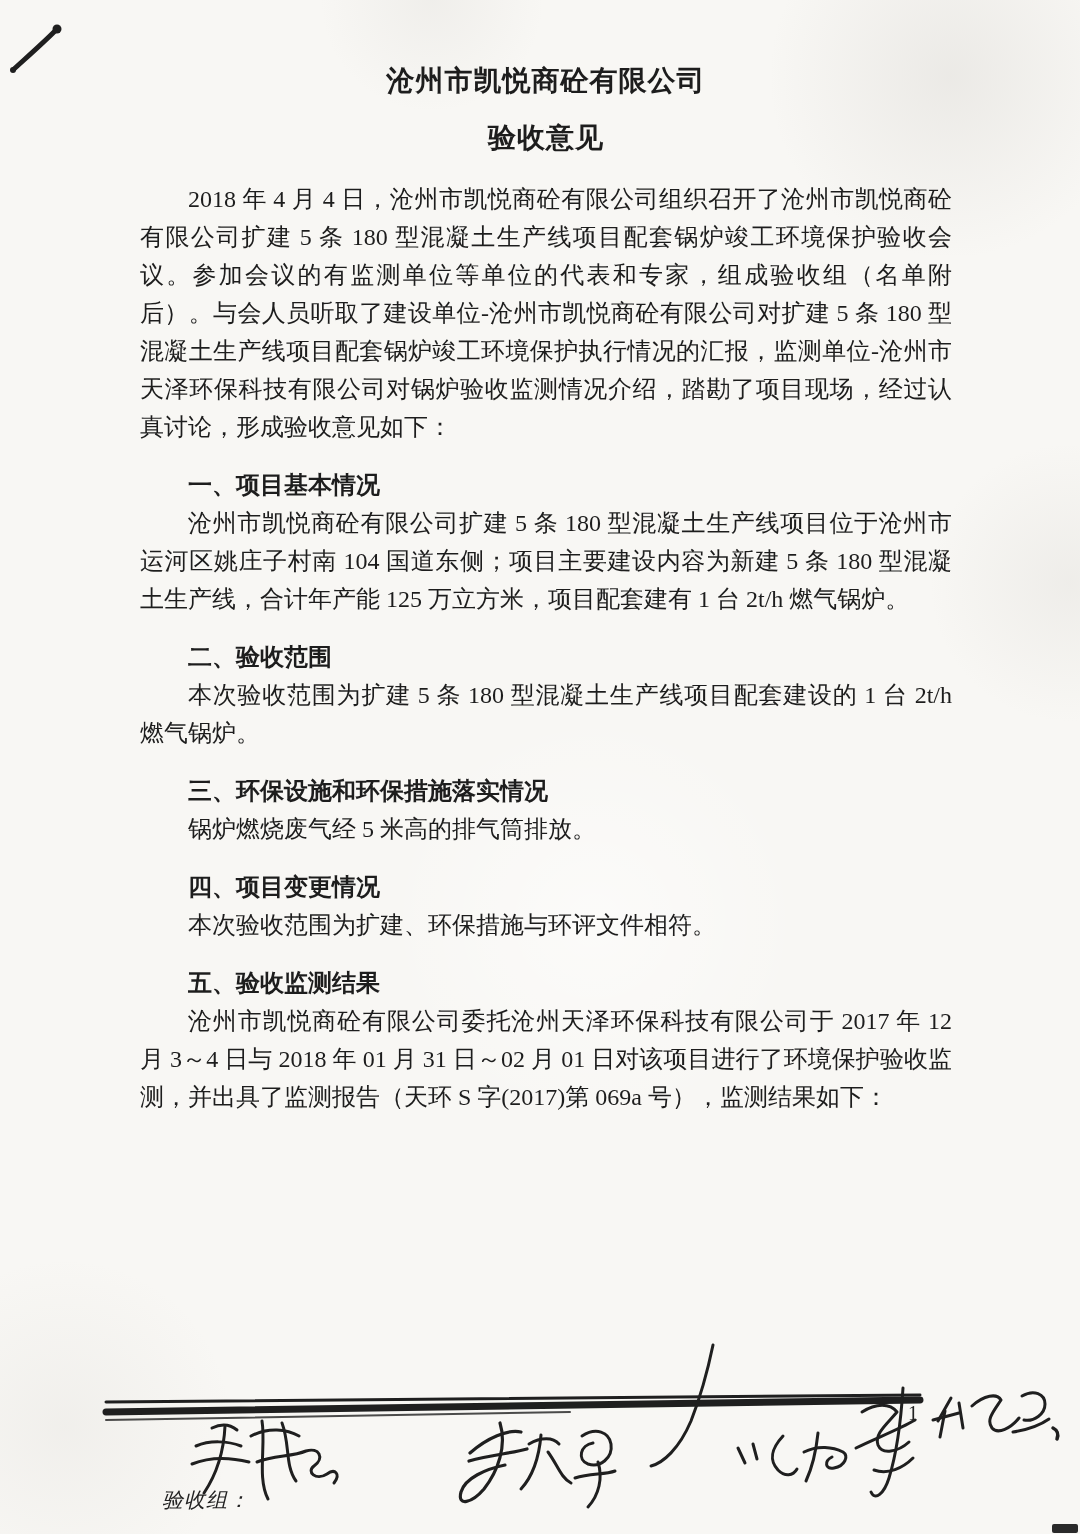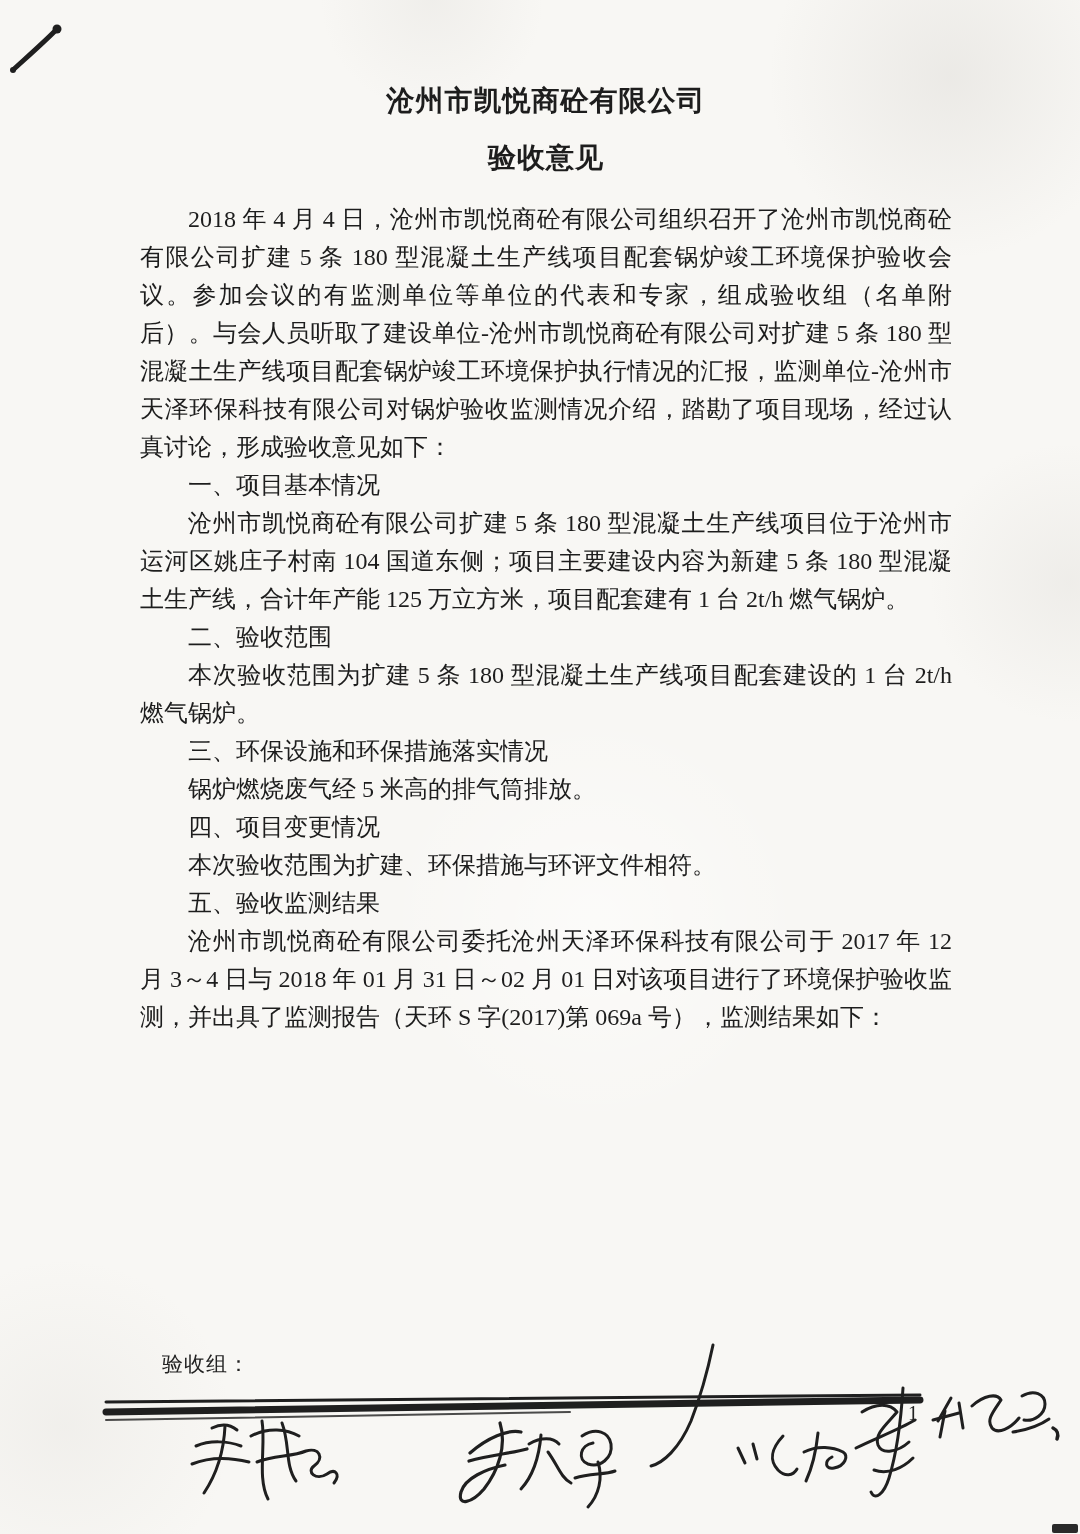--- a/index.html
+++ b/index.html
@@ -24,21 +24,21 @@
       radial-gradient(circle 160px at 40% 0%, rgba(180,176,170,0.12), rgba(180,176,170,0) 70%),
       radial-gradient(circle 300px at 55% 60%, rgba(255,255,255,0.5), rgba(255,255,255,0) 70%);
     color: #1d1d1d;
   }
   .pen-mark {
     position: absolute;
     left: 0;
     top: 0;
   }
   .title-block {
-    padding-top: 72px;
+    padding-top: 52px;
     margin-left: 140px;
     width: 812px;
     text-align: center;
   }
   .title-line {
     font-size: 28px;
     font-weight: bold;
     line-height: 57px;
     letter-spacing: 1px;
     white-space: nowrap;
@@ -51,36 +51,38 @@
     text-align: justify;
   }
   .doc-body p, .doc-body h2 {
     margin: 0;
     padding: 0;
     text-indent: 2em;
     font-size: 24px;
     line-height: 38px;
   }
   .doc-body h2 {
-    font-weight: normal;
+    font-weight: bold;
+    margin-top: 20px;
   }
   .footer-layer {
     position: absolute;
     left: 0;
     top: 1340px;
     width: 1080px;
     height: 194px;
   }
   .group-label {
     position: absolute;
     left: 162px;
-    top: 1350px;
+    top: 1486px;
     font-size: 21px;
     letter-spacing: 1px;
     color: #222;
+    font-style: italic;
   }
   .page-number {
     position: absolute;
     left: 908px;
     top: 1402px;
     font-size: 20px;
     color: #222;
   }
   .scan-blob {
     position: absolute;

